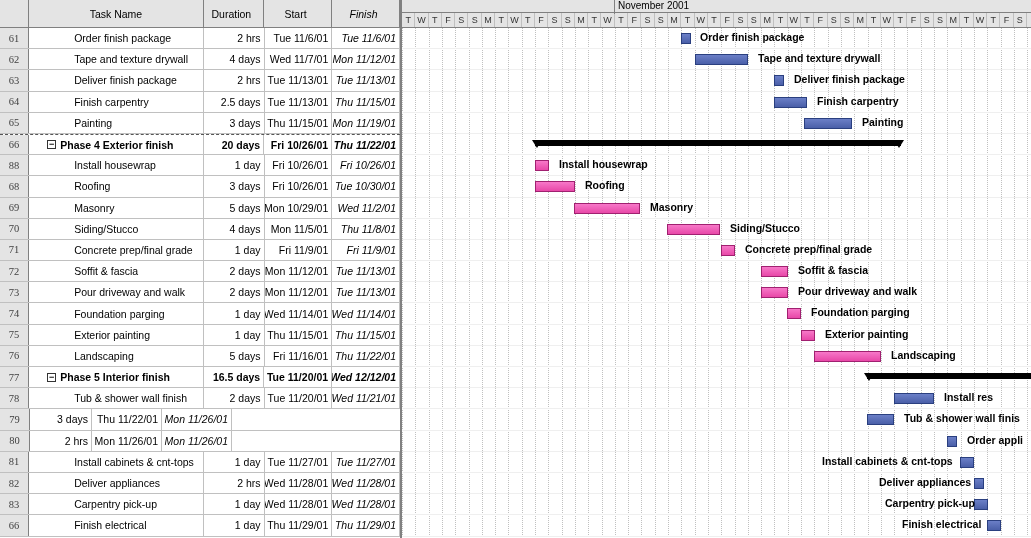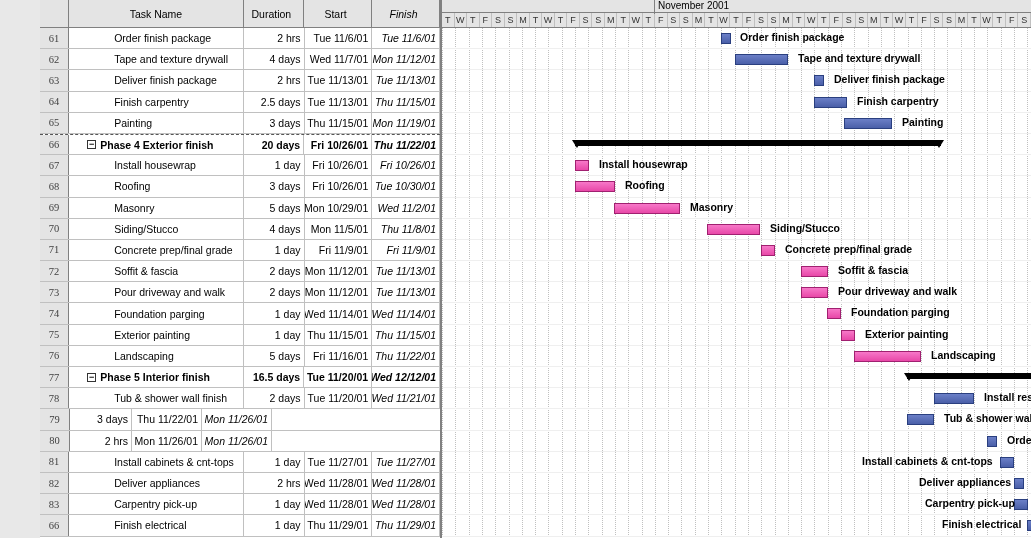--- a/index.html
+++ b/index.html
@@ -14,21 +14,20 @@
 }
 .container {
   display: flex;
   width: 100%;
   height: 100%;
 }
 .left-panel {
   width: 402px;
   background: #fff;
   border-right: 2px solid #808080;
-  margin-left: 40px;
 }
 .right-panel {
   flex: 1;
   position: relative;
   background: #fff;
   overflow: hidden;
 }
 
 .grid-header {
   display: flex;
@@ -222,21 +221,21 @@
           <div class="cell col-finish">Mon 11/19/01</div>
         </div>
         <div class="grid-row phase dashed-top">
           <div class="cell col-num">66</div>
           <div class="cell col-name"><span class="expander">−</span>Phase 4 Exterior finish</div>
           <div class="cell col-dur">20 days</div>
           <div class="cell col-start">Fri 10/26/01</div>
           <div class="cell col-finish">Thu 11/22/01</div>
         </div>
         <div class="grid-row">
-          <div class="cell col-num">67</div>
+          <div class="cell col-num">88</div>
           <div class="cell col-name">Install housewrap</div>
           <div class="cell col-dur">1 day</div>
           <div class="cell col-start">Fri 10/26/01</div>
           <div class="cell col-finish">Fri 10/26/01</div>
         </div>
         <div class="grid-row">
           <div class="cell col-num">68</div>
           <div class="cell col-name">Roofing</div>
           <div class="cell col-dur">3 days</div>
           <div class="cell col-start">Fri 10/26/01</div>

